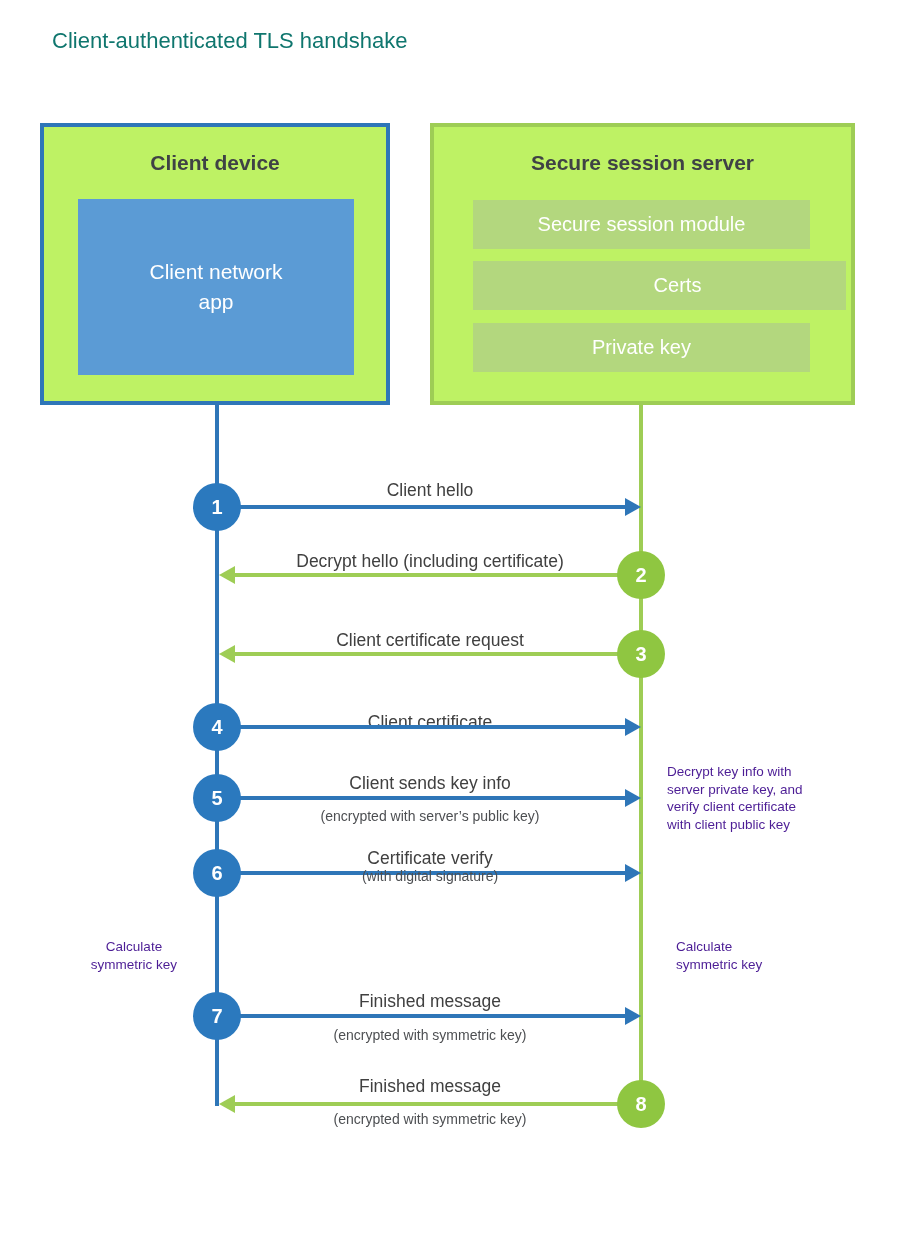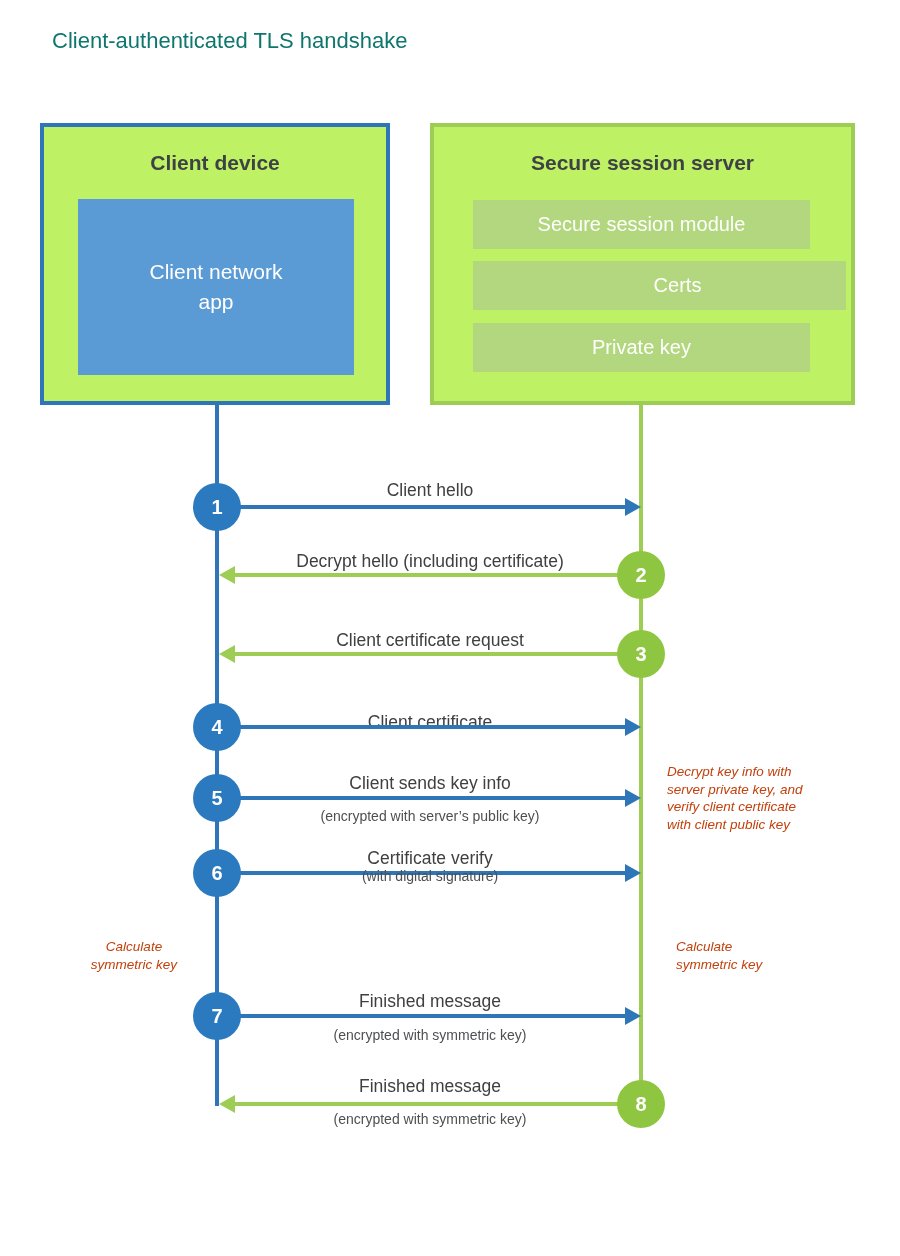--- a/index.html
+++ b/index.html
@@ -40,21 +40,21 @@
   .step-circle.blue{left:193px;background:var(--blue_circle);}
   .step-circle.green{left:617px;background:var(--green_circle);}
 
   
   .msg-label{position:absolute;left:240px;width:380px;text-align:center;
              font-size:17.5px;color:#404040;z-index:3;}
   .msg-sub{position:absolute;left:240px;width:380px;text-align:center;
            font-size:14px;color:#4d4f52;z-index:3;}
 
   
-  .side-note{position:absolute;font-size:13.5px;line-height:17.5px;color:#c2410c;white-space:pre-line;font-style:italic;}
+  .side-note{position:absolute;font-size:13.5px;line-height:17.5px;color:#4c1d95;white-space:pre-line;}
   .note-decrypt{left:667px;top:763px;width:180px;text-align:left;}
   .note-calc-left{left:79px;top:938px;width:110px;text-align:center;}
   .note-calc-right{left:676px;top:938px;width:110px;text-align:left;}
 </style>
 </head>
 <body>
 
 <div class="canvas">
 
   <div class="diagram-title">Client-authenticated TLS handshake</div>

